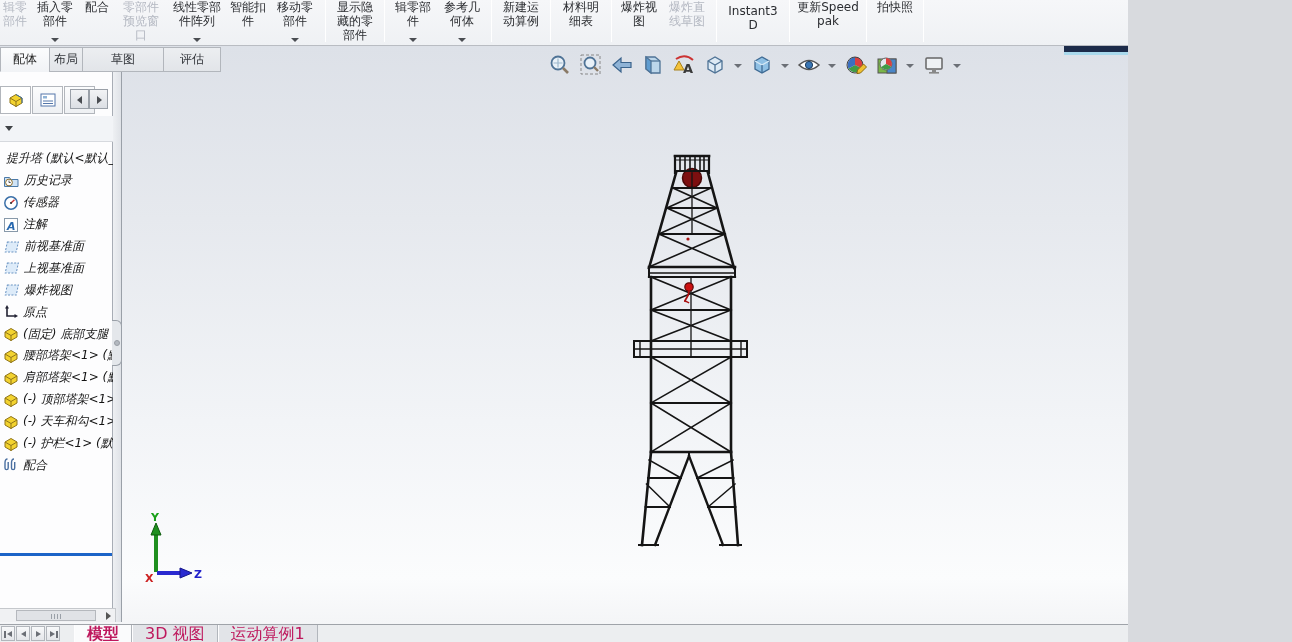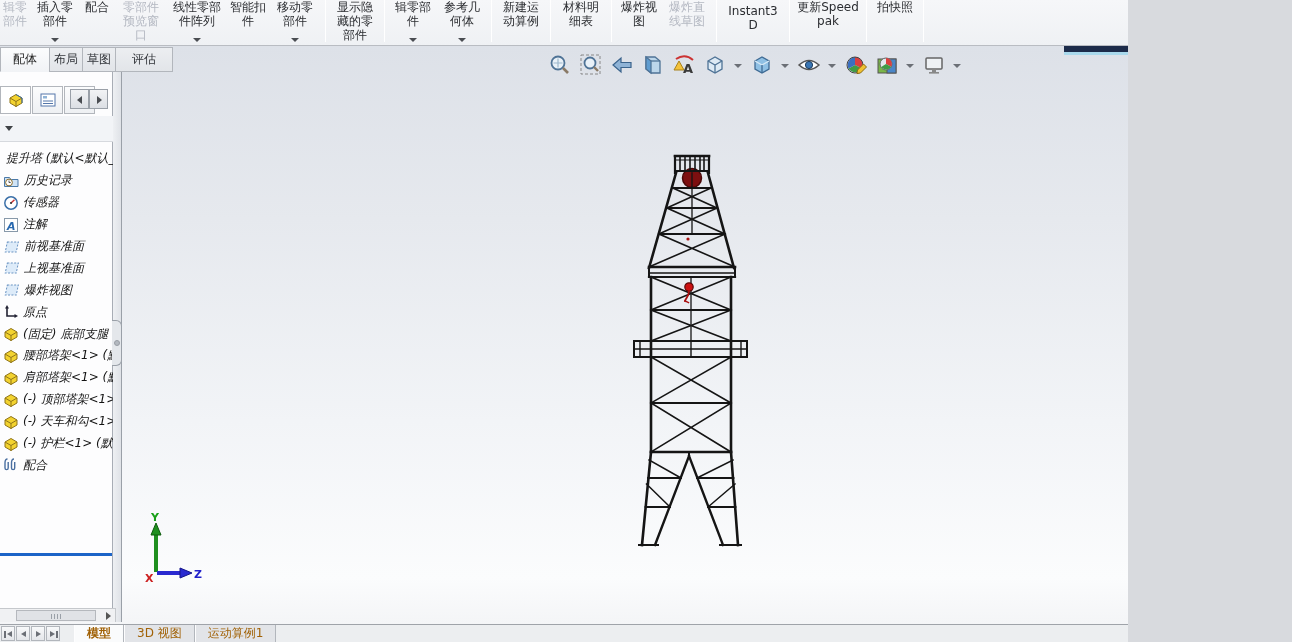--- a/index.html
+++ b/index.html
@@ -83,21 +83,21 @@
     border-top:4px solid transparent;border-bottom:4px solid transparent;border-left:5px solid #555;}
 
   
   .bottombar{position:absolute;left:0;top:624px;width:1292px;height:18px;z-index:9;
     background:#eceef0;border-top:1px solid #9fa3a9;display:flex;align-items:stretch;}
   .nav-btn{width:14px;height:15px;margin:1px 0 0 1px;border:1px solid #b2b6bc;background:linear-gradient(#f8f9fa,#e4e6ea);position:relative;}
   .nav-btn .bar{position:absolute;top:4px;width:2px;height:7px;background:#6b6f76;}
   .nav-btn .t{position:absolute;top:4px;width:0;height:0;border-top:3.5px solid transparent;border-bottom:3.5px solid transparent;}
   .t-left{border-right:5px solid #6b6f76;}
   .t-right{border-left:5px solid #6b6f76;}
-  .btab{height:18px;padding:0 12px;font-size:12px;line-height:17px;color:#a16207;
+  .btab{height:18px;padding:0 12px;font-size:16px;line-height:17px;color:#be185d;
     background:#e2e4e8;border-right:1px solid #b2b6bc;border-left:1px solid #fdfdfe;}
   .btab.active{background:#fafbfc;font-weight:bold;}
 
   svg text{user-select:none;}
 </style>
 </head>
 <body>
 
 <div class="app">
 
@@ -128,21 +128,21 @@
     <div class="tb-sep"></div>
     <div class="tb-btn" style="width:66px"><span>更新Speedpak</span></div>
     <div class="tb-sep"></div>
     <div class="tb-btn" style="width:46px"><span>拍快照</span></div>
     <div class="tb-sep"></div>
   </div>
 
   <div class="cm-tabs">
     <div class="cm-tab active" style="padding:0 12px"><span>配体</span></div>
     <div class="cm-tab" style="padding:0 4px"><span>布局</span></div>
-    <div class="cm-tab" style="padding:0 4px"><span>草图</span></div>
+    <div class="cm-tab" style="padding:0 28px"><span>草图</span></div>
     <div class="cm-tab" style="padding:0 16px"><span>评估</span></div>
   </div>
 
   <div class="hud">
     <span class="hic">
         <svg width="24" height="24" viewBox="0 0 24 24">
           <circle cx="10" cy="10" r="6.5" fill="#e9f1f8" stroke="#4f7396" stroke-width="1.8"></circle>
           <line x1="15" y1="15" x2="20" y2="20" stroke="#8a7a66" stroke-width="2.6"></line>
           <path d="M10 5.5 v9 M5.5 10 h9" stroke="#9db8cc" stroke-width="1.2"></path>
         </svg>

